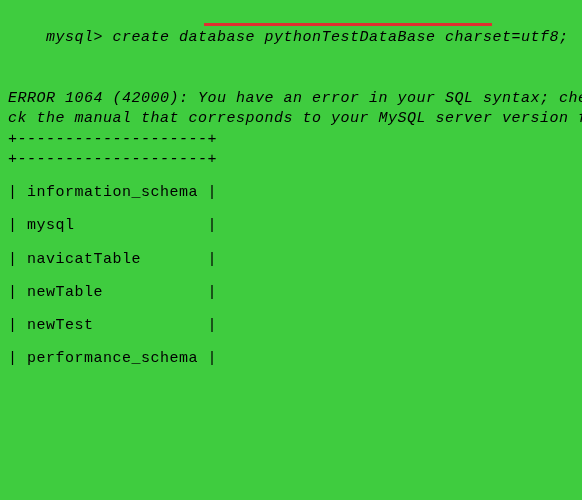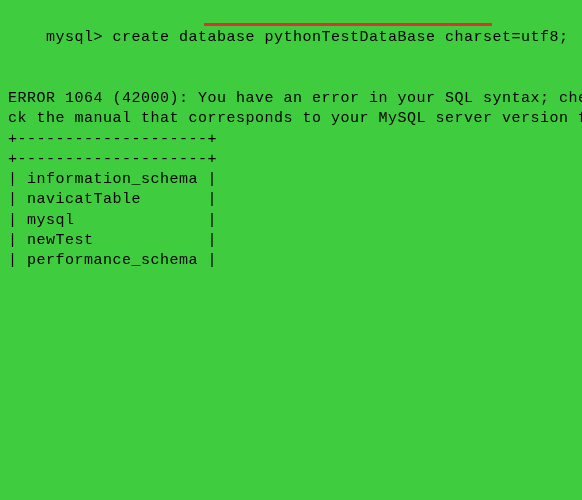--- a/index.html
+++ b/index.html
@@ -15,20 +15,21 @@
       padding: 8px;
       width: 582px;
       height: 500px;
       line-height: 1.35;
       letter-spacing: 0.5px;
       font-weight: 500;
     }
     .line {
       white-space: pre;
       position: relative;
+      font-style: italic;
     }
     .prompt {
       display: inline;
     }
     .underline-red {
       position: absolute;
       height: 3px;
       background: #e03030;
     }
     .ul1 {
@@ -36,20 +37,21 @@
       left: 196px;
       width: 288px;
     }
     .ul2 {
       top: 15px;
       left: 126px;
       width: 110px;
     }
     .table-row {
       white-space: pre;
+      margin-top: 13px;
     }
     .container {
       position: relative;
     }
   </style>
 </head>
 <body>
 
 <div class="container">
 
@@ -62,18 +64,19 @@
 
 
   <div class="line">ERROR 1064 (42000): You have an error in your SQL syntax; che</div>
   <div class="line">ck the manual that corresponds to your MySQL server version f</div>
 
 
   <div class="line">+--------------------+</div>
   <div class="line">+--------------------+</div>
 
   <div class="table-row">| information_schema |</div>
+  <div class="table-row">| mysql              |</div>
   <div class="table-row">| navicatTable       |</div>
-  <div class="table-row">| mysql              |</div>
+  <div class="table-row">| newTable           |</div>
   <div class="table-row">| newTest            |</div>
   <div class="table-row">| performance_schema |</div>
 
 </div>
 
 </body></html>

